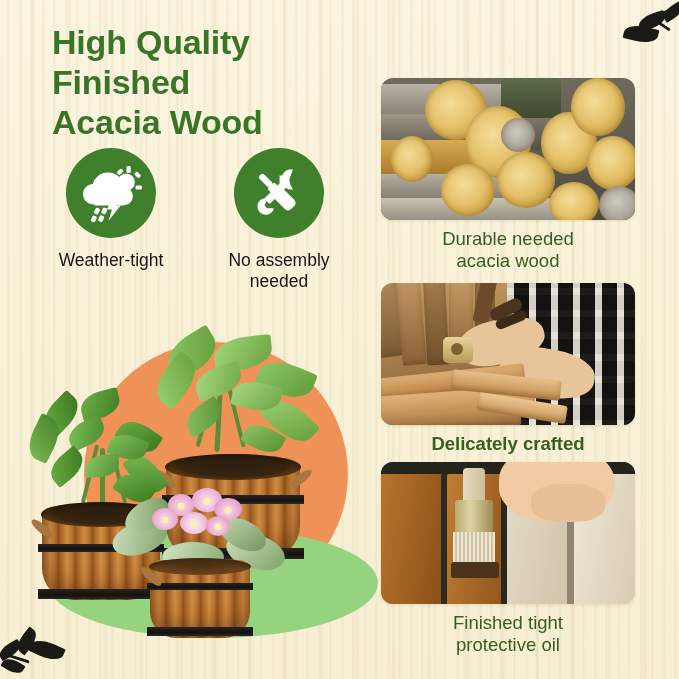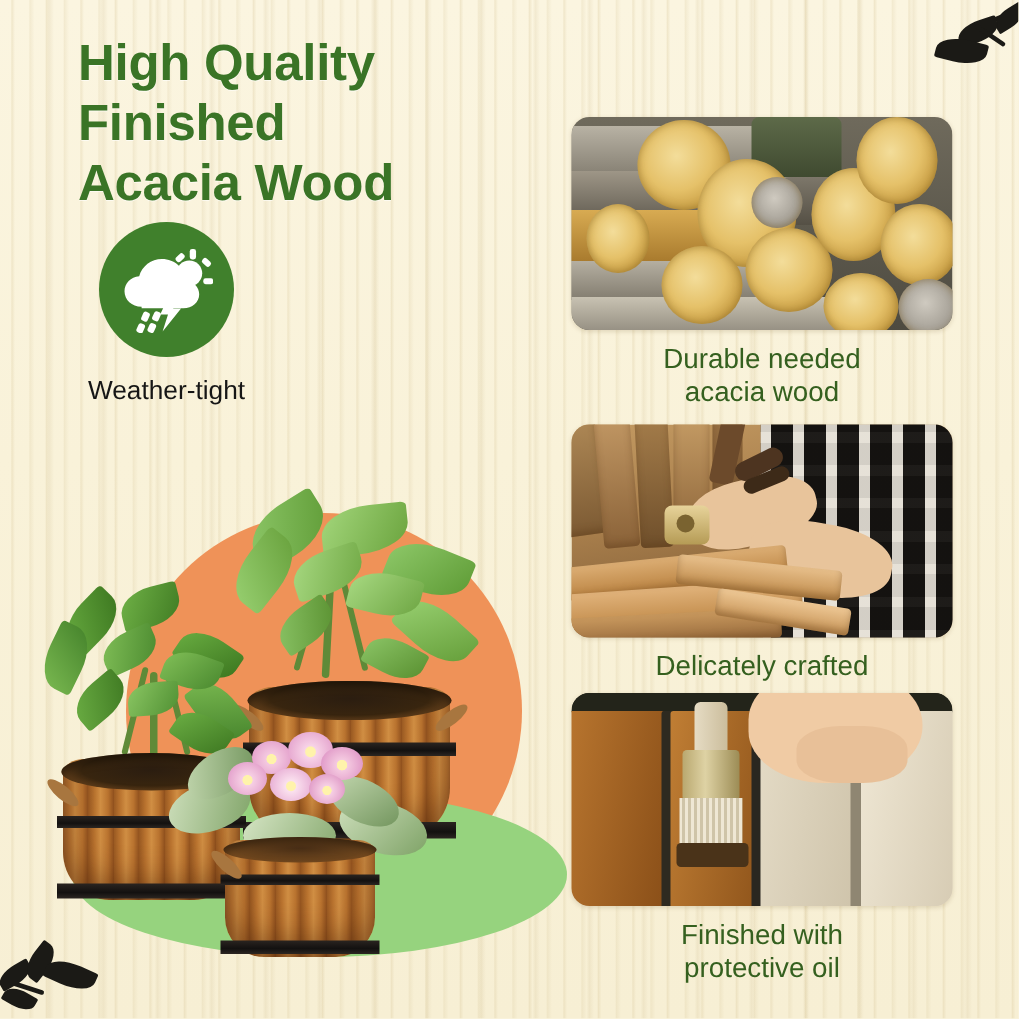--- a/index.html
+++ b/index.html
@@ -177,20 +177,44 @@
               <rect x="23.5" y="43.0" width="4.6" height="6.4" rx="1.6" transform="rotate(24 23.5 43.0)"></rect>
               <rect x="13.0" y="51.0" width="4.6" height="6.4" rx="1.6" transform="rotate(24 13.0 51.0)"></rect>
               <rect x="20.4" y="50.8" width="4.6" height="6.4" rx="1.6" transform="rotate(24 20.4 50.8)"></rect>
             </g>
           </svg>
         </span>
       </div>
       <div class="feature-label">Weather-tight</div>
     </div>
 
+    <div class="feature">
+      <div class="badge">
+        <span>
+          <svg width="58" height="58" viewBox="0 0 58 58" aria-hidden="true">
+            <g fill="#ffffff">
+
+              <g transform="rotate(45 29 29)">
+                <path d="M25.2 2.5a10.6 10.6 0 0 0-3.4 11.9l-1.8 1.8 5.6 5.6 1.8-1.8a10.6 10.6 0 0 0 11.9-3.4l-7.2-2.2-2.7-2.7z" transform="translate(-3,0)"></path>
+                <rect x="22.6" y="13.5" width="7.6" height="30" rx="1.6"></rect>
+                <path d="M24.6 41c-3.8 2.6-4.9 7.6-2.4 11.4 2.6 3.8 7.6 4.9 11.4 2.4 3.8-2.6 4.9-7.6 2.4-11.4l-4.7 4.9-3.9-.3-1.2-3.7z"></path>
+              </g>
+
+              <g transform="rotate(-45 29 29)">
+                <rect x="25.2" y="3" width="6.4" height="15.5" rx="2.4"></rect>
+                <rect x="23.6" y="18" width="9.6" height="5.4" rx="1.4"></rect>
+                <rect x="21.8" y="23" width="13.2" height="26" rx="4.4"></rect>
+              </g>
+            </g>
+          </svg>
+        </span>
+      </div>
+      <div class="feature-label" style="white-space:pre-line;">No assembly
+needed</div>
+    </div>
 
   </div>
 
   <div class="collage">
     <div class="orange-disc"></div>
     <div class="green-disc"></div>
 
     <div class="planter" style="left:148px;top:120px;width:134px;height:102px;">
 
       <div style="position:absolute;left:-24px;top:-118px;width:190px;height:130px;">
@@ -319,21 +343,21 @@
         <div style="position:absolute;left:62px;top:54px;width:30px;height:26px;background:linear-gradient(180deg,#e7d39a,#b59b55);border-radius:5px;"></div>
         <div style="position:absolute;left:70px;top:60px;width:12px;height:12px;background:#7a6330;border-radius:50%;"></div>
 
         <div class="board" style="left:-6px;top:88px;width:150px;height:22px;transform:rotate(-6deg);"></div>
         <div class="board" style="left:-6px;top:108px;width:160px;height:26px;transform:rotate(-4deg);background:linear-gradient(180deg,#e1b37b,#bd8644);"></div>
         <div class="board" style="left:70px;top:92px;width:110px;height:20px;transform:rotate(6deg);background:linear-gradient(180deg,#e8c08c,#c08c4c);"></div>
         <div class="board" style="left:-10px;top:126px;width:150px;height:20px;transform:rotate(-3deg);background:linear-gradient(180deg,#c9995e,#95683a);"></div>
         <div class="board" style="left:96px;top:116px;width:90px;height:18px;transform:rotate(9deg);background:linear-gradient(180deg,#eec895,#c69356);"></div>
       </div>
     </div>
-    <div class="card-caption" style="top:150px;white-space:pre-line;">Delicately crafted</div>
+    <div class="card-caption" style="top:150px;white-space:pre-line;font-weight:bold;">Delicately crafted</div>
   </div>
 
   <div class="card" style="left:381px;top:462px;width:254px;height:142px;">
     <div class="photo">
       <div class="deck">
 
         <div class="plank" style="left:0;top:0;width:100%;height:14px;background:#23241a;"></div>
 
         <div class="plank" style="left:-4px;top:12px;width:66px;height:134px;background:linear-gradient(100deg,#b9762f,#8a4f18);"></div>
         <div class="plank" style="left:60px;top:12px;width:8px;height:134px;background:#2e2a20;"></div>
@@ -346,21 +370,21 @@
 
         <div class="skin" style="left:118px;top:-18px;width:116px;height:78px;border-radius:46% 50% 48% 44%;background:#f0cba4;"></div>
         <div class="skin" style="left:150px;top:22px;width:74px;height:38px;border-radius:40%;background:#e8c098;"></div>
 
         <div class="brushHandle" style="left:82px;top:6px;width:22px;height:44px;"></div>
         <div class="ferrule" style="left:74px;top:38px;width:38px;height:34px;"></div>
         <div class="bristles" style="left:72px;top:70px;width:42px;height:38px;"></div>
         <div style="position:absolute;left:70px;top:100px;width:48px;height:16px;background:#4a3319;border-radius:3px;"></div>
       </div>
     </div>
-    <div class="card-caption" style="top:150px;white-space:pre-line;">Finished with
+    <div class="card-caption" style="top:150px;white-space:pre-line;">Finished tight
 protective oil</div>
   </div>
 
   <div class="ornament" style="left:618px;top:4px;width:62px;height:52px;">
     <div class="orn-stem" style="left:38px;top:6px;width:22px;height:3px;transform:rotate(-22deg);"></div>
     <div class="orn-leaf" style="left:44px;top:2px;width:22px;height:12px;transform:rotate(-32deg);"></div>
     <div class="orn-leaf" style="left:20px;top:10px;width:28px;height:14px;transform:rotate(-18deg);"></div>
     <div class="orn-leaf" style="left:6px;top:22px;width:34px;height:16px;transform:rotate(14deg);"></div>
     <div class="orn-stem" style="left:30px;top:18px;width:24px;height:3px;transform:rotate(34deg);"></div>
   </div>

